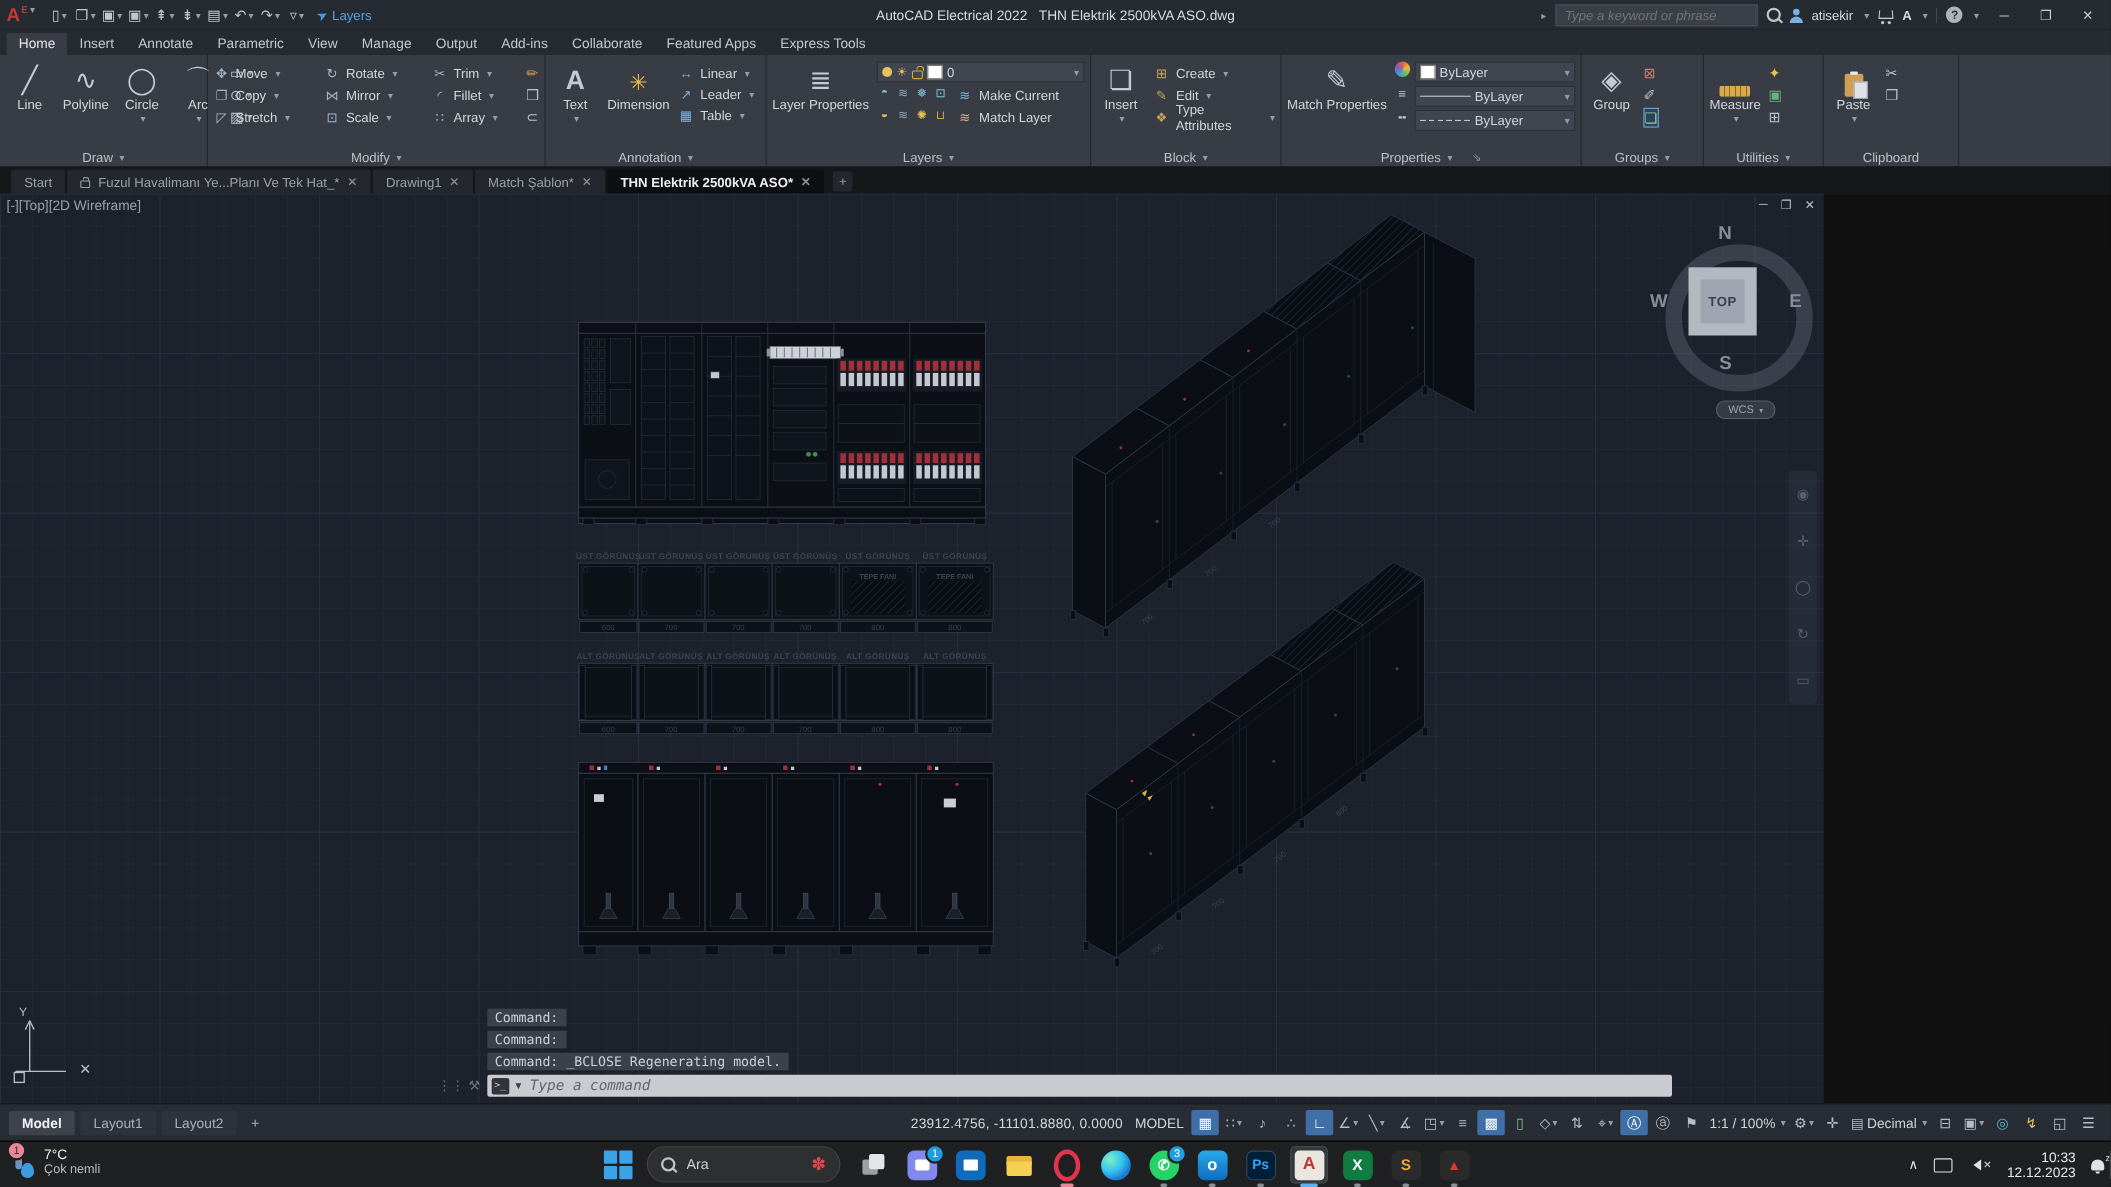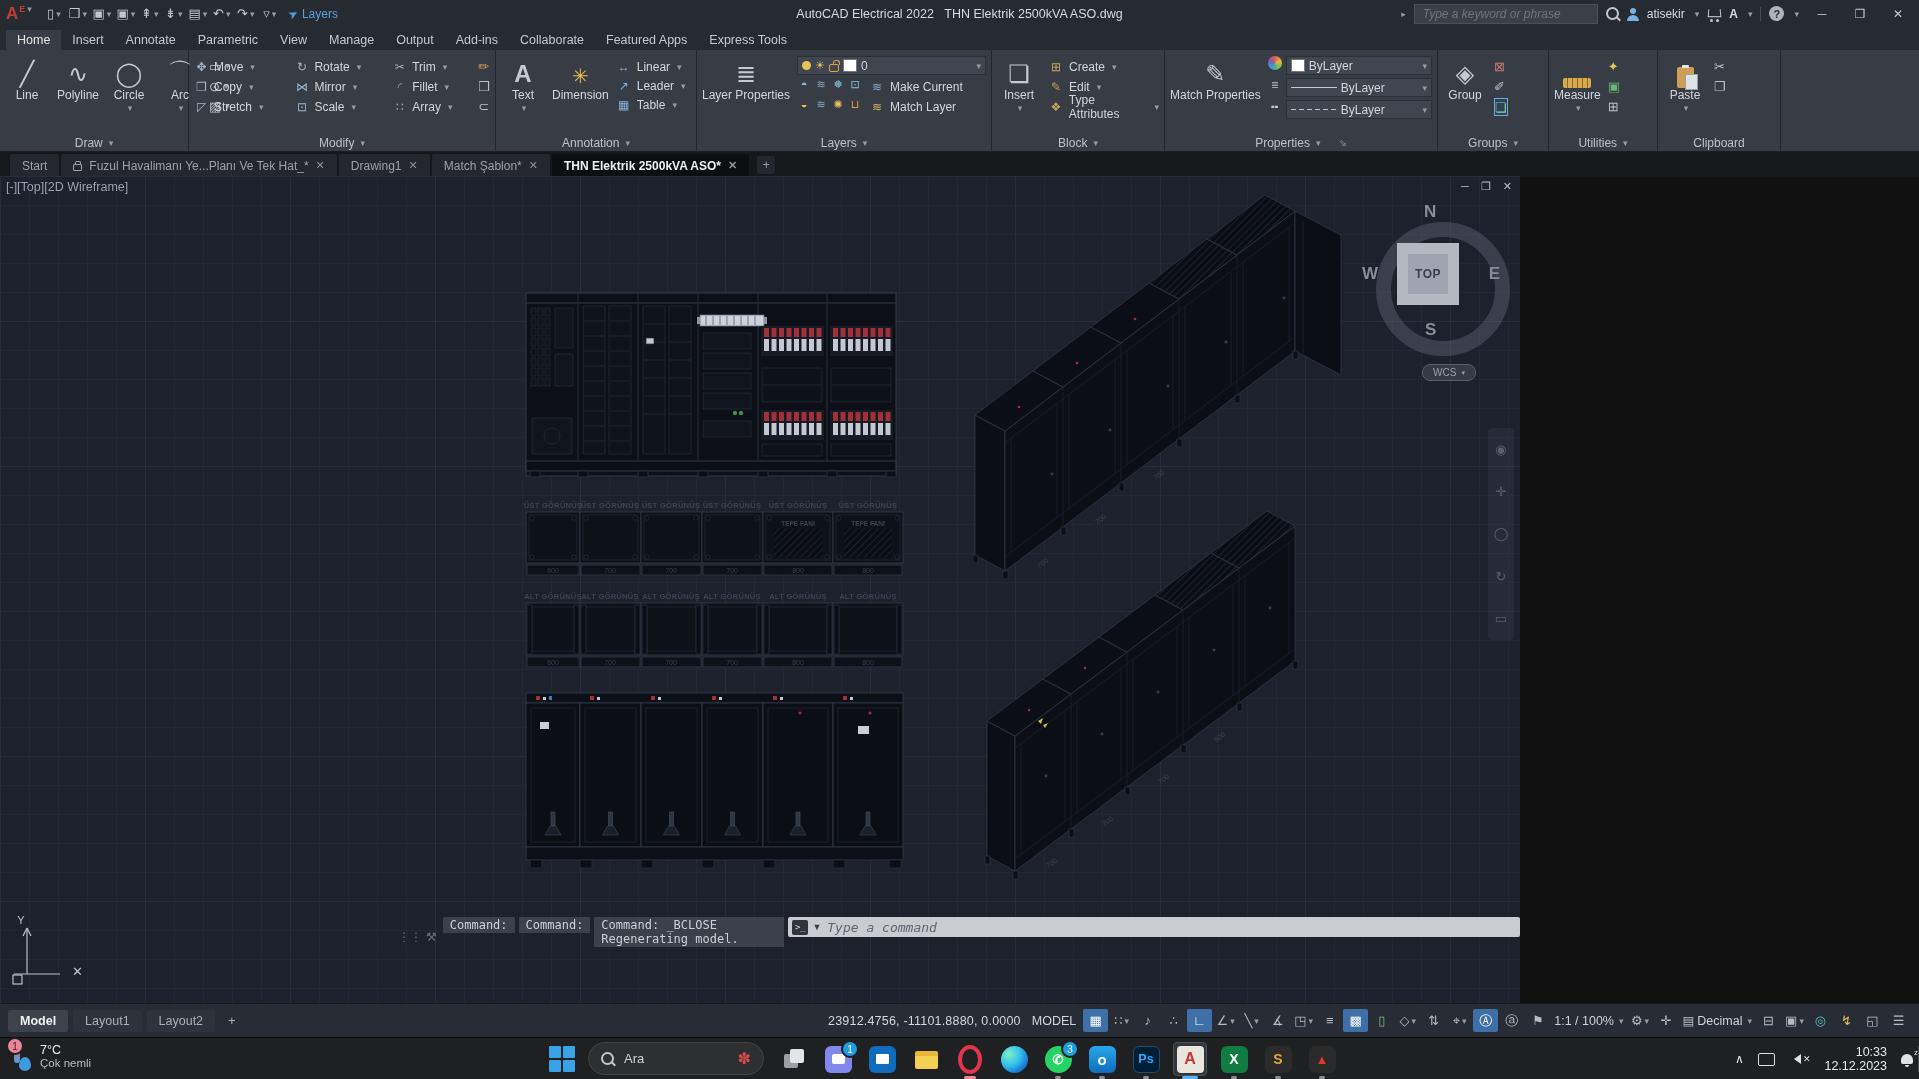--- a/index.html
+++ b/index.html
@@ -68,41 +68,41 @@
   #filetabs{height:25px;background:#15171b;display:flex;align-items:stretch;padding-left:10px;gap:2px}
   .filetab{display:flex;align-items:center;gap:7px;padding:0 12px;background:#24272e;color:#9ba1aa;font-size:12px;margin-top:2px;border-radius:2px 2px 0 0}
   .filetab.active{background:#0c0e12;color:#eceef1;font-weight:bold}
   .filetab .x{display:none;color:#8b9199;font-size:11px}
   .filetab.closable .x{display:inline}
   .filetab .lockic{display:none;width:7px;height:5px;border:1.2px solid #9ba1aa;border-radius:1px;position:relative;margin-top:3px}
   .filetab .lockic::before{content:"";position:absolute;width:4px;height:3px;border:1.2px solid #9ba1aa;border-bottom:0;border-radius:2px 2px 0 0;top:-4px;left:0.5px}
   .filetab.locked .lockic{display:inline-block}
   #newtab{align-self:center;margin-left:6px;width:18px;height:18px;background:#24272e;color:#9ba1aa;display:flex;align-items:center;justify-content:center;border-radius:2px}
   
-  #canvas{position:absolute;left:0;top:176px;width:1520px;height:827px;background-color:#1d212c;
+  #canvas{position:absolute;left:0;top:176px;width:1658px;height:827px;background-color:#1d212c;
     background-image:linear-gradient(#272d3d 1px,transparent 1px),linear-gradient(90deg,#272d3d 1px,transparent 1px),
       linear-gradient(#222735 1px,transparent 1px),linear-gradient(90deg,#222735 1px,transparent 1px);
     background-size:145px 145px,145px 145px,29px 29px,29px 29px;overflow:hidden}
   #vplabel{position:absolute;left:6px;top:4px;color:#9aa1ac;font-size:12.5px}
   #vpwinctrl{position:absolute;right:8px;top:4px;color:#b9bfc7;display:flex;gap:12px;font-size:11px}
   #viewcube{position:absolute;right:28px;top:32px;width:120px;height:150px}
   #vcring{position:absolute;left:4px;top:14px;width:104px;height:104px;border:15px solid rgba(116,124,138,.34);border-radius:50%}
   .vcl{position:absolute;color:#878e99;font-weight:bold;font-size:17px}
   #vcface{position:absolute;left:25px;top:35px;width:62px;height:62px;background:#b3b8c1;display:flex;align-items:center;justify-content:center}
   #vcface .inner{position:absolute;inset:11px;background:#9fa5b0}
   #vcface .lbl{position:relative;color:#3a3f49;font-weight:bold;font-size:12px;letter-spacing:.5px}
   #wcspill{position:absolute;right:44px;top:188px;width:52px;height:15px;background:rgba(58,64,74,.85);border:1px solid #565e6a;border-radius:8px;
     display:flex;align-items:center;justify-content:center;gap:3px;color:#9aa2ad;font-size:10px}
   #navbar{position:absolute;right:6px;top:252px;width:26px;height:212px;background:rgba(84,92,108,.18);border-radius:4px;
     display:flex;flex-direction:column;align-items:center;justify-content:space-around;color:rgba(165,175,190,.4);font-size:13px}
   #crosshair{position:absolute;left:72px;top:788px;color:#c0c6cf;font-size:13px}
   
   #cmddock{position:absolute;left:398px;top:741px;width:1122px;display:flex;align-items:flex-end;gap:6px}
   #cmdgrip{display:flex;align-items:center;gap:4px;color:#6a7078;font-size:12px;padding-bottom:3px}
-  #cmdmain{flex:1;display:flex;align-items:flex-start;gap:4px}
+  #cmdmain{flex:1;display:flex;flex-direction:column;align-items:flex-start;gap:4px}
   .cmdchip{font-family:"DejaVu Sans Mono",monospace;font-size:12px;color:#ccd0d6;background:rgba(64,69,78,.88);padding:1px 7px}
   #cmdinput{width:100%;height:20px;background:#c9cbd0;border-radius:2px;display:flex;align-items:center;gap:4px;padding:0 4px;box-sizing:border-box}
   #cmdinput .pbox{width:16px;height:15px;background:#31343b;color:#cfd3da;font-family:"DejaVu Sans Mono",monospace;font-size:9px;display:flex;align-items:center;justify-content:center;border-radius:2px}
   #cmdinput .pcaret{color:#3a3e45;font-size:9px}
   #cmdinput input{flex:1;background:transparent;border:0;outline:0;font-family:"DejaVu Sans Mono",monospace;font-size:13px;color:#3c3f45}
   #cmdinput input::placeholder{color:#61656d;font-style:italic}
   
   #statusbar{position:absolute;left:0;top:1003px;width:1919px;height:34px;background:#282c34;border-top:1px solid #15171b;
     display:flex;align-items:center;padding:0 8px;box-sizing:border-box;gap:2px}
   .mtab{padding:4px 12px;color:#aab0b8;background:#2e323a;margin-right:3px;font-size:12.5px;border-radius:2px}

